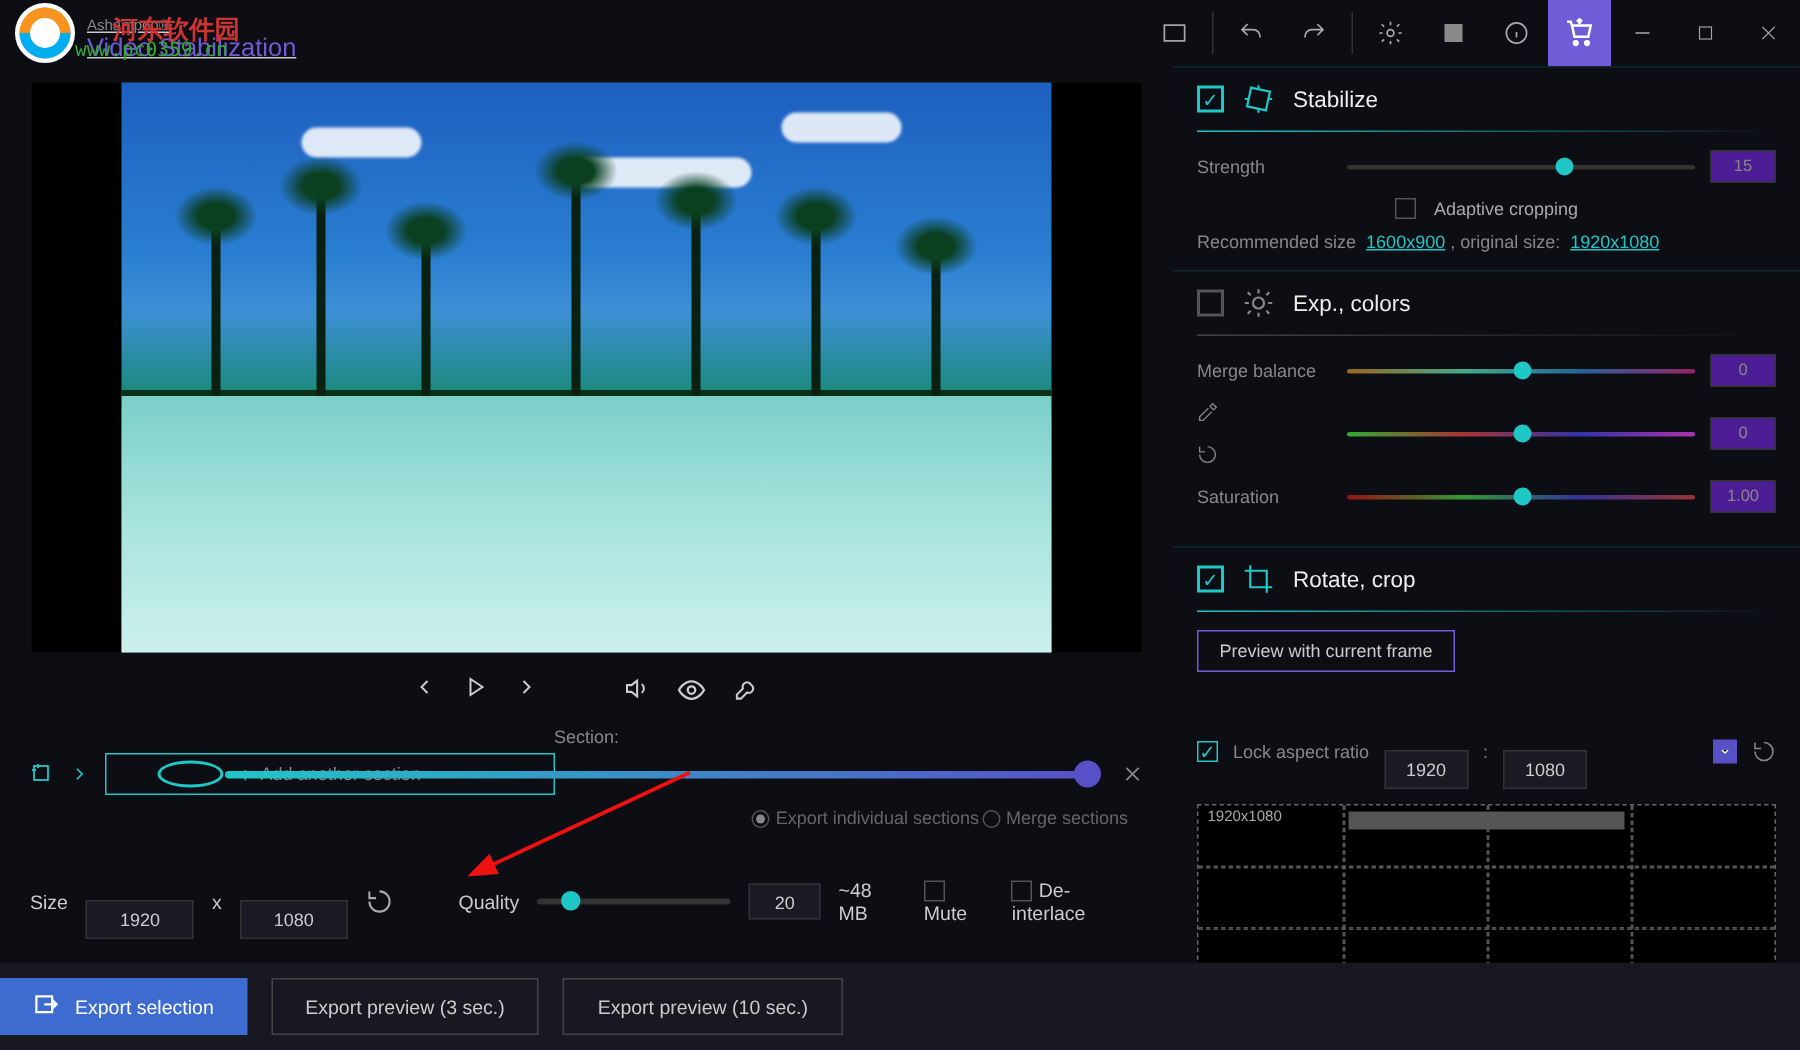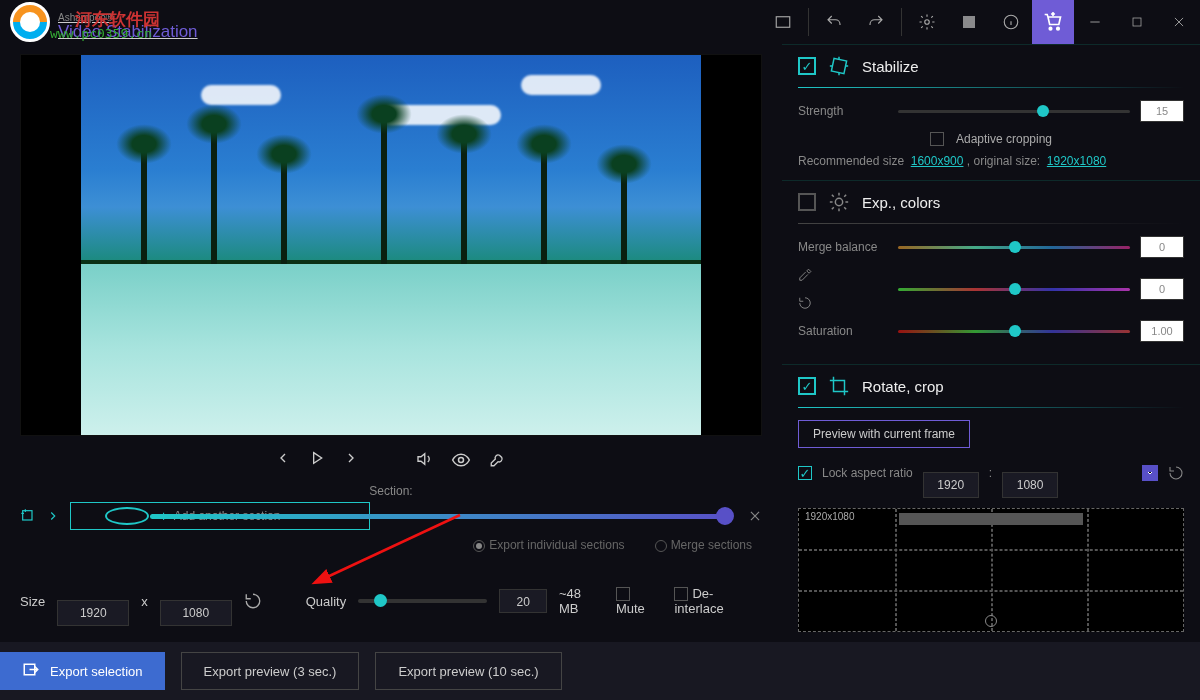--- a/index.html
+++ b/index.html
@@ -46,21 +46,21 @@
 
 .section-label { text-align: center; color: #888; font-size: 12px; margin-top: 4px; }
 .section-row { display: flex; align-items: center; gap: 10px; margin-top: 4px; }
 .section-icon { color: #1fc7c7; cursor: pointer; }
 .add-section { flex: 0 0 300px; border: 1px solid #1fc7c7; height: 28px; display: flex; align-items: center; justify-content: center; color: #888; font-size: 12px; position: relative; cursor: pointer; }
 .add-section::before { content:"+"; color:#1fc7c7; margin-right:6px; font-size:14px; }
 .section-bar { flex:1; height:5px; background:linear-gradient(to right,#1fc7c7,#5850c7); border-radius:3px; position:relative; margin-left:-230px; }
 .section-bar .h { position:absolute; top:-7px; width:18px; height:18px; border:2px solid #1fc7c7; border-radius:50%; background:#0d0d14; }
 .section-bar .h.left { left:-45px; } .section-bar .h.right { right:-4px; background:#5850c7; border-color:#5850c7; }
 .section-close { color:#888; cursor:pointer; margin-left:8px; }
-.section-opts { display:flex; gap:30px; color:#666; font-size:12px; margin:8px 0 0 auto; justify-content:flex-end; padding-right:10px; }
+.section-opts { display:flex; gap:2px; color:#666; font-size:12px; margin:8px 0 0 auto; justify-content:flex-end; padding-right:10px; }
 .radio-dot { width:12px; height:12px; border:1px solid #555; border-radius:50%; display:inline-block; vertical-align:middle; margin-right:4px; }
 .radio-dot.on::after { content:""; display:block; width:6px; height:6px; background:#888; border-radius:50%; margin:2px; }
 
 
 .size-row { display:flex; align-items:center; gap:12px; margin-top:24px; color:#ccc; font-size:13px; }
 .num-input { width:72px; height:26px; background:#1a1a24; border:1px solid #333; color:#ccc; text-align:center; font-size:12px;margin-top:24px; }
 .reset-icn { cursor:pointer; color:#aaa; }
 .q-slider { width:130px; height:4px; background:#333; border-radius:2px; position:relative; }
 .q-slider .dot { position:absolute; top:-5px; left:12%; width:13px; height:13px; border-radius:50%; background:#1fc7c7; }
 .small-box { width:48px; height:24px; background:#1a1a24; border:1px solid #333; color:#ccc; text-align:center; font-size:12px; line-height:24px; }
@@ -82,25 +82,25 @@
 .panel-title { color:#eee; font-size:15px; }
 .hr-accent { height:1px; background:linear-gradient(to right,#1fc7c7,transparent); margin-bottom:12px; }
 .ctrl-row { display:flex; align-items:center; gap:10px; font-size:12px; color:#888; margin-bottom:10px; }
 .ctrl-label { width:90px; }
 .h-slider { flex:1; height:3px; background:#333; position:relative; border-radius:2px; }
 .h-slider.grad1 { background:linear-gradient(to right,#962,#4a8,#269,#926); }
 .h-slider.grad2 { background:linear-gradient(to right,#3a3,#a33,#33a,#a3a); }
 .h-slider.grad3 { background:linear-gradient(to right,#333,#666,#333); }
 .h-slider.grad4 { background:linear-gradient(to right,#911,#393,#339,#933); }
 .h-slider .knob { position:absolute; top:-5px; width:12px; height:12px; border-radius:50%; background:#1fc7c7; }
-.val-box { width:44px; height:22px; border:1px solid #333; background:#ffffff; color:#888; text-align:center; font-size:11px; line-height:20px; }
+.val-box { width:44px; height:22px; border:1px solid #333; background:#4c1d95; color:#888; text-align:center; font-size:11px; line-height:20px; }
 .sub-chk { display:flex; align-items:center; gap:8px; font-size:12px; color:#aaa; margin-bottom:8px;justify-content:center; }
 .rec-text { font-size:12px; color:#888; }
 .rec-link { color:#1fc7c7; text-decoration:underline; cursor:pointer; }
-.preview-btn { border:1px solid #6f5cd6; padding:6px 14px; font-size:12px; color:#ccc; cursor:pointer; display:inline-block; margin-bottom:0; }
+.preview-btn { border:1px solid #6f5cd6; padding:6px 14px; font-size:12px; color:#ccc; cursor:pointer; display:inline-block; margin-bottom:28px; }
 .crop-grid { border:1px dashed #666; height:124px; background:#000; position:relative; margin-top:4px; }
 .crop-grid .gline { position:absolute; background:none; border:1px dashed #555; }
 .crop-grid .v { top:0; bottom:0; width:0; } .crop-grid .h { left:0; right:0; height:0; }
 .crop-label { position:absolute; top:2px; left:6px; font-size:10px; color:#aaa; }
 .crop-badge { position:absolute; top:4px; left:100px; right:100px; height:12px; background:#555; font-size:8px; text-align:center; color:#ccc; }
 .crop-circle { position:absolute; bottom:4px; left:50%; transform:translateX(-50%); width:12px; height:12px; border:1px solid #888; border-radius:50%; }
 .mini-icn { cursor:pointer; color:#888; }
 
 
 .red-arrow { position:absolute; pointer-events:none; }

